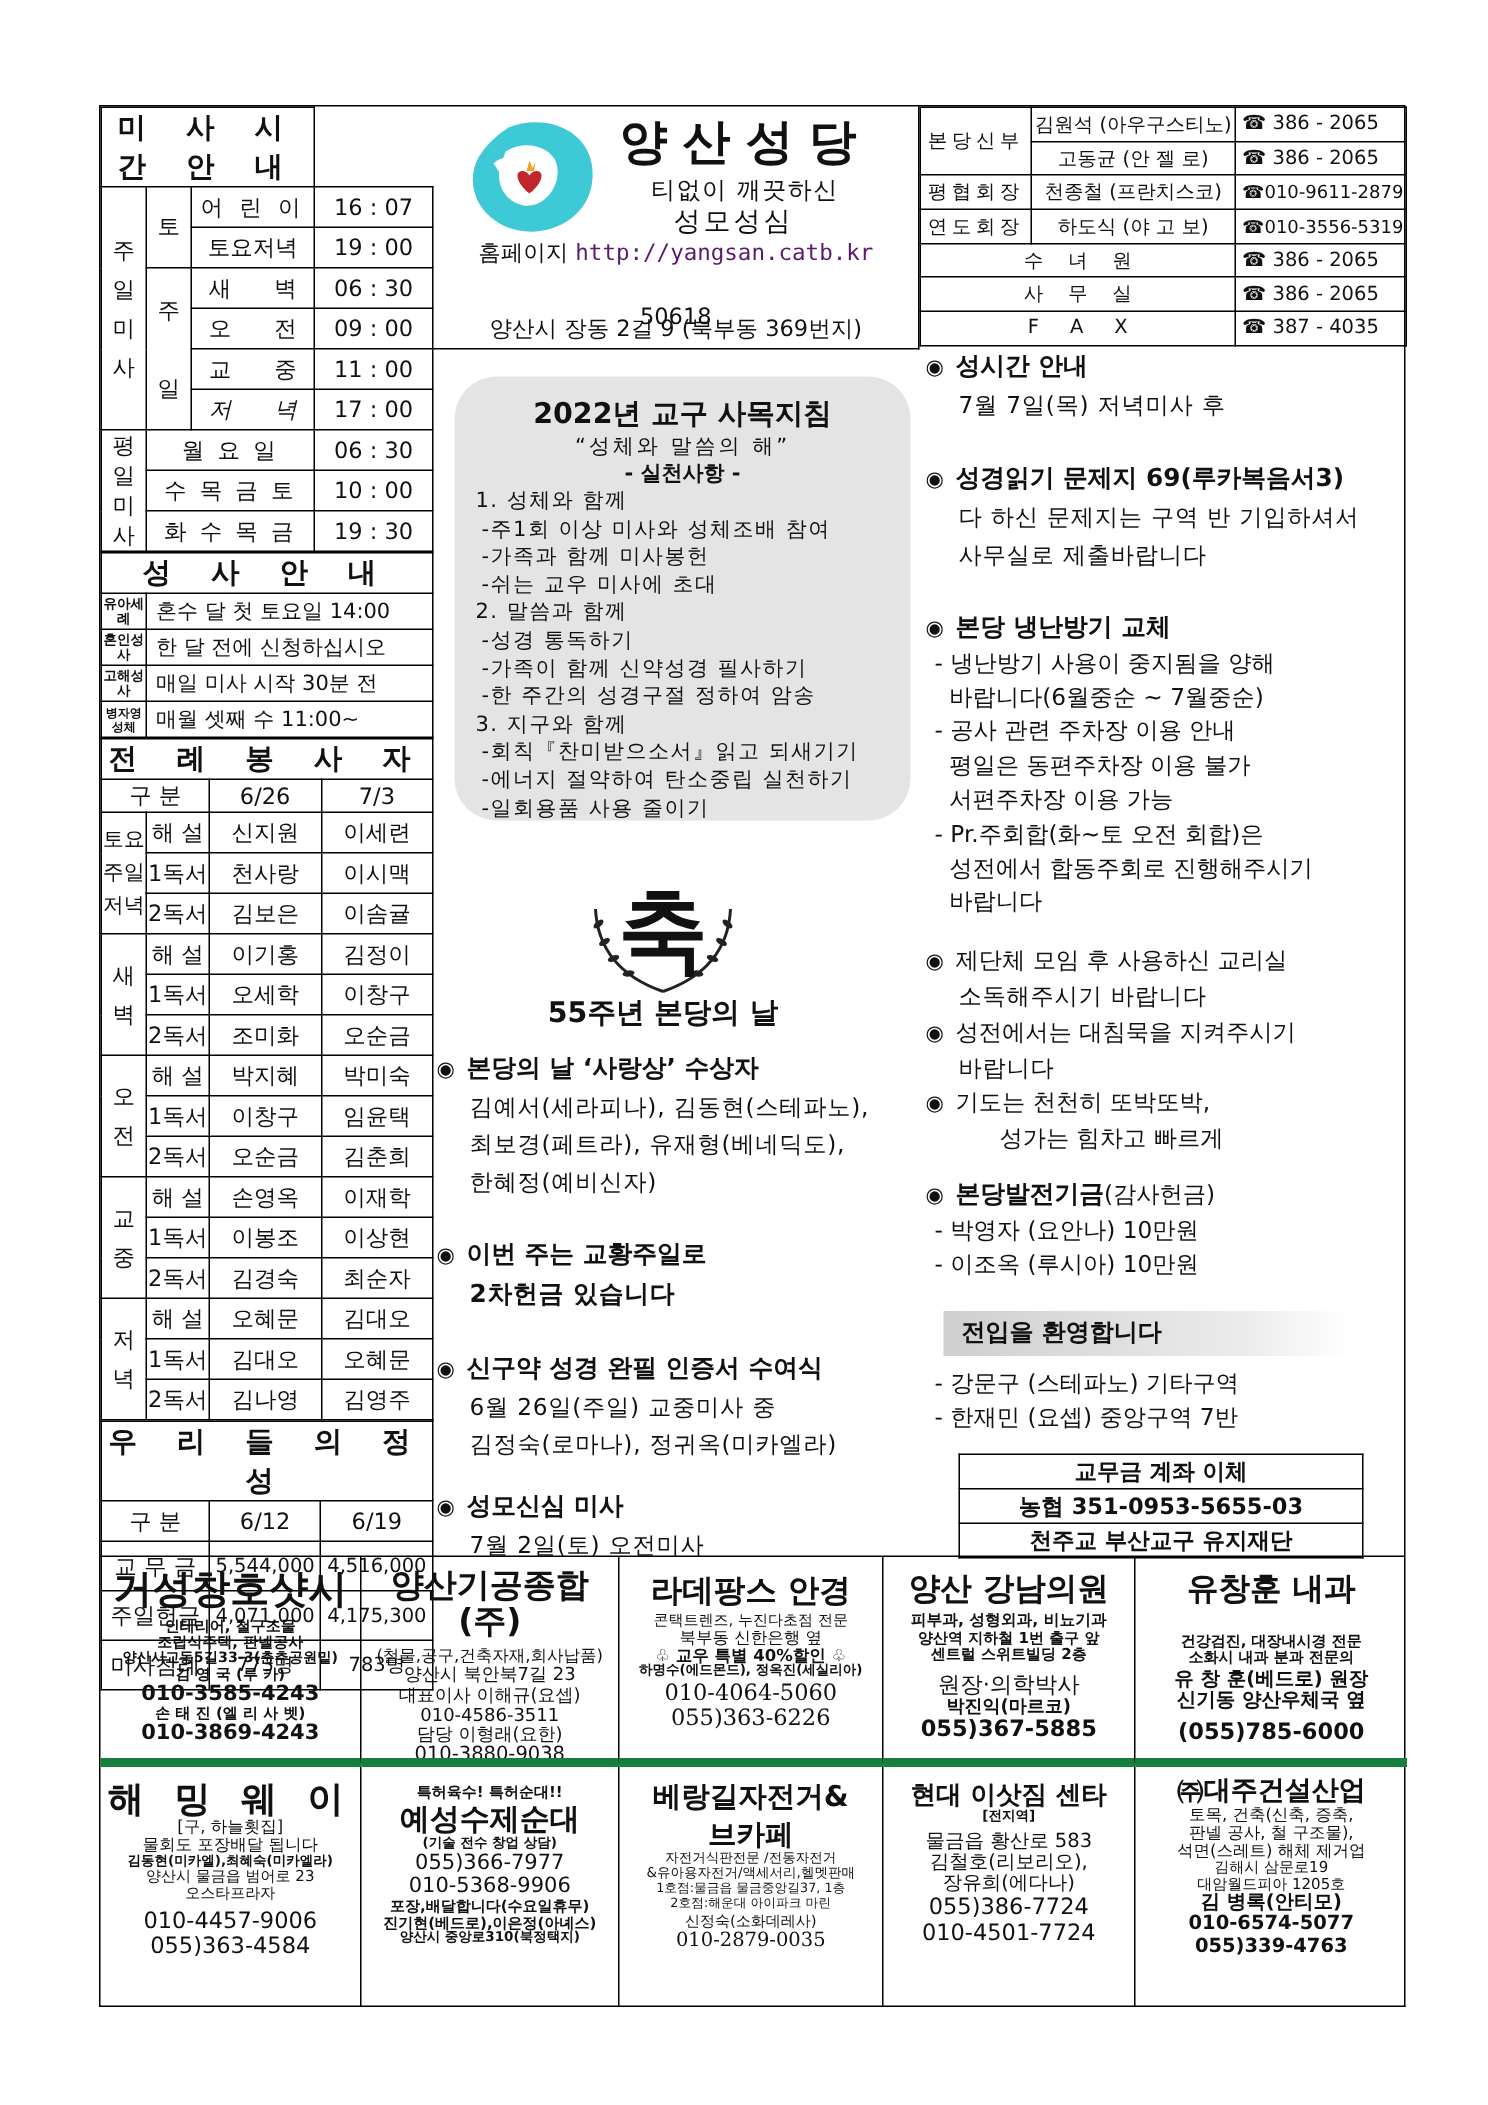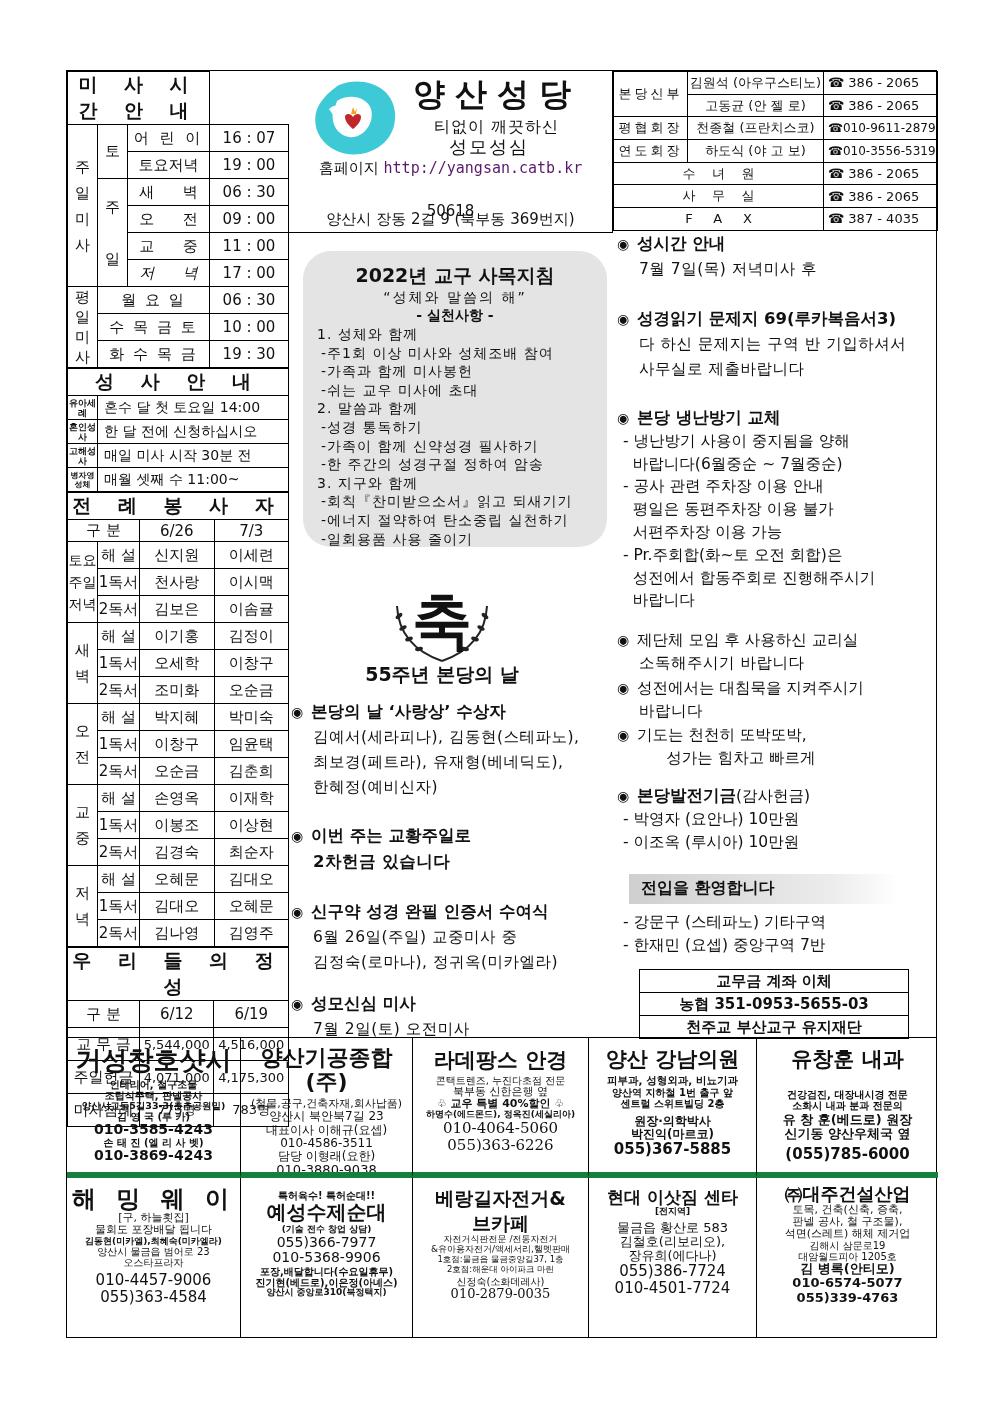--- a/index.html
+++ b/index.html
@@ -448,21 +448,21 @@
     <div style="font-size:11px;font-weight:bold;">♧ 교우 특별 40%할인 ♧</div>
     <div style="font-size:9px;font-weight:bold;">하명수(에드몬드), 정옥진(세실리아)</div>
     <div style="font-size:15px;font-family:'DejaVu Serif',serif;">010-4064-5060</div>
     <div style="font-size:15px;font-family:'DejaVu Serif',serif;">055)363-6226</div>
   </div>
   <div class="ad" style="left:522px;top:0;width:168px;height:140px;">
     <div class="big" style="font-size:21px;margin-top:10px;">양산 강남의원</div>
     <div style="font-size:10.5px;font-weight:bold;margin-top:4px;">피부과, 성형외과, 비뇨기과</div>
     <div style="font-size:10px;font-weight:bold;">양산역 지하철 1번 출구 앞</div>
     <div style="font-size:10px;font-weight:bold;">센트럴 스위트빌딩 2층</div>
-    <div style="font-size:12px;font-weight:bold;margin-top:6px;">원장·의학박사</div>
+    <div style="font-size:15px;font-weight:normal;margin-top:6px;">원장·의학박사</div>
     <div style="font-size:12px;font-weight:bold;">박진익(마르코)</div>
     <div style="font-size:15px;font-weight:bold;">055)367-5885</div>
   </div>
   <div class="ad" style="left:690px;top:0;width:181px;height:140px;border-right:none;">
     <div class="big" style="font-size:21px;margin-top:10px;">유창훈 내과</div>
     <div style="font-size:10px;font-weight:bold;margin-top:18px;">건강검진, 대장내시경 전문</div>
     <div style="font-size:10px;font-weight:bold;">소화시 내과 분과 전문의</div>
     <div style="font-size:13px;font-weight:bold;margin-top:2px;">유 창 훈(베드로) 원장</div>
     <div style="font-size:13px;font-weight:bold;">신기동 양산우체국 옆</div>
     <div style="font-size:15px;font-weight:bold;margin-top:4px;">(055)785-6000</div>

